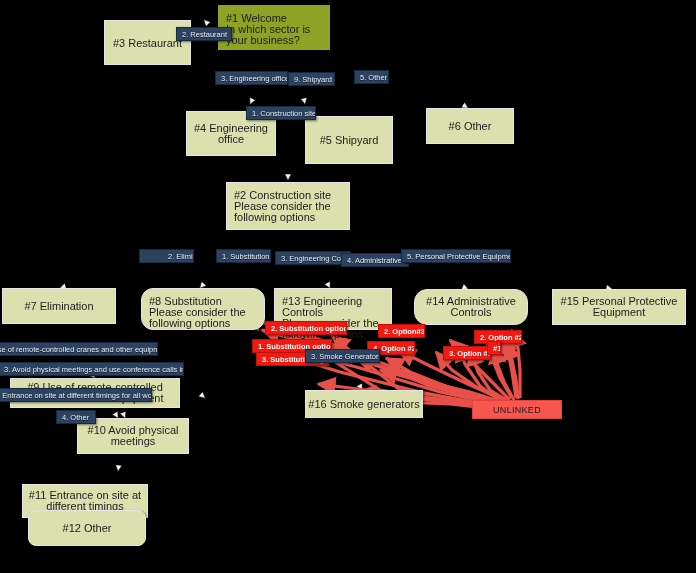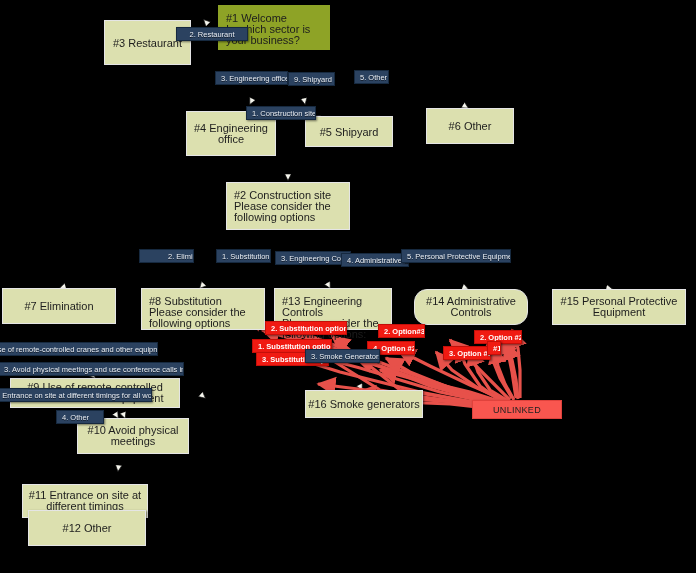--- a/index.html
+++ b/index.html
@@ -155,34 +155,34 @@
       <div class="node topleft" style="left: 218px; top: 5px; width: 112px; height: 45px; background: rgb(142, 163, 38); border-color: rgb(142, 163, 38);">
         <div class="node-text">#1 Welcome
 In which sector is your business?</div>
       </div>
       <div class="node center" style="left: 104px; top: 20px; width: 87px; height: 45px;">
         <div class="node-text">#3 Restaurant</div>
       </div>
       <div class="node center" style="left: 186px; top: 111px; width: 90px; height: 45px;">
         <div class="node-text">#4 Engineering office</div>
       </div>
-      <div class="node center" style="left: 305px; top: 116px; width: 88px; height: 31px;">
+      <div class="node center" style="left: 305px; top: 116px; width: 88px; height: 48px;">
         <div class="node-text">#5 Shipyard</div>
       </div>
       <div class="node center" style="left: 426px; top: 108px; width: 88px; height: 36px;">
         <div class="node-text">#6 Other</div>
       </div>
       <div class="node topleft" style="left: 226px; top: 182px; width: 124px; height: 48px;">
         <div class="node-text">#2 Construction site
 Please consider the following options</div>
       </div>
       <div class="node center" style="left: 2px; top: 288px; width: 114px; height: 36px;">
         <div class="node-text">#7 Elimination</div>
       </div>
-      <div class="node topleft" style="left: 141px; top: 288px; width: 124px; height: 42px;">
+      <div class="node topleft" style="left: 141px; top: 288px; width: 124px; height: 42px; border-radius: 12px;">
         <div class="node-text">#8 Substitution
 Please consider the following options</div>
       </div>
       <div class="node topleft" style="left: 274px; top: 288px; width: 118px; height: 42px;">
         <div class="node-text">#13 Engineering Controls
 Please consider the following options:</div>
       </div>
       <div class="node center" style="left: 414px; top: 289px; width: 114px; height: 36px; border-radius: 13px;">
         <div class="node-text">#14 Administrative Controls</div>
       </div>
@@ -191,32 +191,32 @@
       </div>
       <div class="node center" style="left: 10px; top: 378px; width: 170px; height: 30px;">
         <div class="node-text">#9 Use of remote-controlled cranes and other equipment</div>
       </div>
       <div class="node center" style="left: 77px; top: 418px; width: 112px; height: 36px;">
         <div class="node-text">#10 Avoid physical meetings</div>
       </div>
       <div class="node center" style="left: 22px; top: 471px; width: 126px; height: 34px; margin-top: 13px;">
         <div class="node-text">#11 Entrance on site at different timings</div>
       </div>
-      <div class="node center" style="left: 28px; top: 510px; width: 118px; height: 36px;">
+      <div class="node center" style="left: 28px; top: 510px; width: 118px; height: 36px; border-radius: 8px;">
         <div class="node-text">#12 Other</div>
       </div>
       <div class="node center" style="left: 305px; top: 390px; width: 118px; height: 28px;">
         <div class="node-text">#16 Smoke generators</div>
       </div>
       <div class="node center unlinked" style="left: 472px; top: 400px; width: 90px; height: 19px;">
         <div class="node-text">UNLINKED</div>
       </div>
     </div>
   <div id="labels-layer">
-      <div class="label" style="left: 176px; top: 27px; width: 72px; text-align: center;">2. Restaurant</div>
+      <div class="label" style="left: 176px; top: 27px; width: 56px;">2. Restaurant</div>
       <div class="label" style="left: 215px; top: 71px; width: 73px;">3. Engineering office</div>
       <div class="label" style="left: 288px; top: 72px; width: 47px;">9. Shipyard</div>
       <div class="label" style="left: 354px; top: 70px; width: 35px;">5. Other</div>
       <div class="label" style="left: 246px; top: 106px; width: 70px;">1. Construction site</div>
       <div class="label" style="left: 139px; top: 249px; width: 55px; padding-left: 28px;">2. Elimination</div>
       <div class="label" style="left: 216px; top: 249px; width: 55px;">1. Substitution</div>
       <div class="label" style="left: 275px; top: 251px; width: 76px;">3. Engineering Controls</div>
       <div class="label" style="left: 341px; top: 253px; width: 68px;">4. Administrative Controls</div>
       <div class="label" style="left: 401px; top: 249px; width: 110px;">5. Personal Protective Equipment</div>
       <div class="label red" style="left: 265px; top: 321px; width: 82px;">2. Substitution option 2</div>
@@ -224,16 +224,16 @@
       <div class="label red" style="left: 256px; top: 352px; width: 73px;">3. Substitution option 3</div>
       <div class="label blue-over" style="left: 305px; top: 349px; width: 75px;">3. Smoke Generators</div>
       <div class="label red" style="left: 378px; top: 324px; width: 47px;">2. Option#3</div>
       <div class="label red" style="left: 367px; top: 341px; width: 48px;">4. Option #2</div>
       <div class="label red" style="left: 474px; top: 330px; width: 48px;">2. Option #2</div>
       <div class="label red" style="left: 443px; top: 346px; width: 48px;">3. Option #3</div>
       <div class="label red" style="left: 487px; top: 341px; width: 14px;">#1</div>
       <div class="label" style="left: -22px; top: 342px; width: 180px;">1. Use of remote-controlled cranes and other equipment</div>
       <div class="label" style="left: -2px; top: 362px; width: 186px;">3. Avoid physical meetings and use conference calls instead</div>
       <div class="label" style="left: -12px; top: 388px; width: 164px;">2. Entrance on site at different timings for all workers</div>
-      <div class="label" style="left: 56px; top: 410px; width: 48px;">4. Other</div>
+      <div class="label" style="left: 56px; top: 410px; width: 40px;">4. Other</div>
     </div>
 
 </div>
 
 </body></html>

